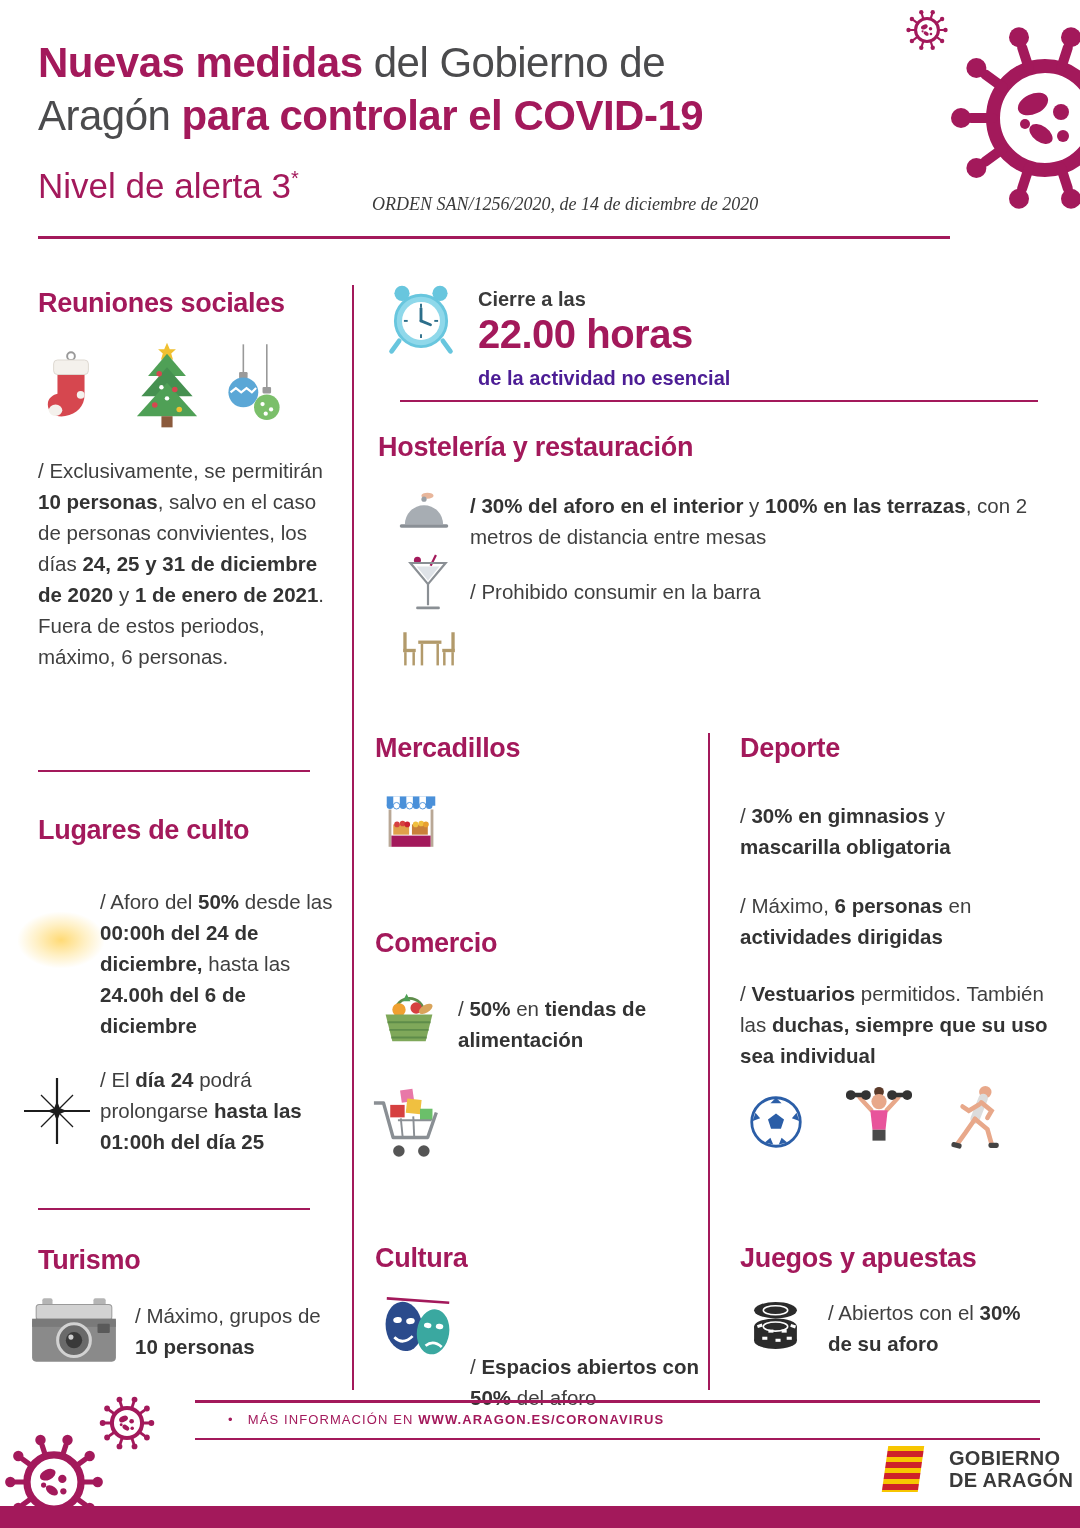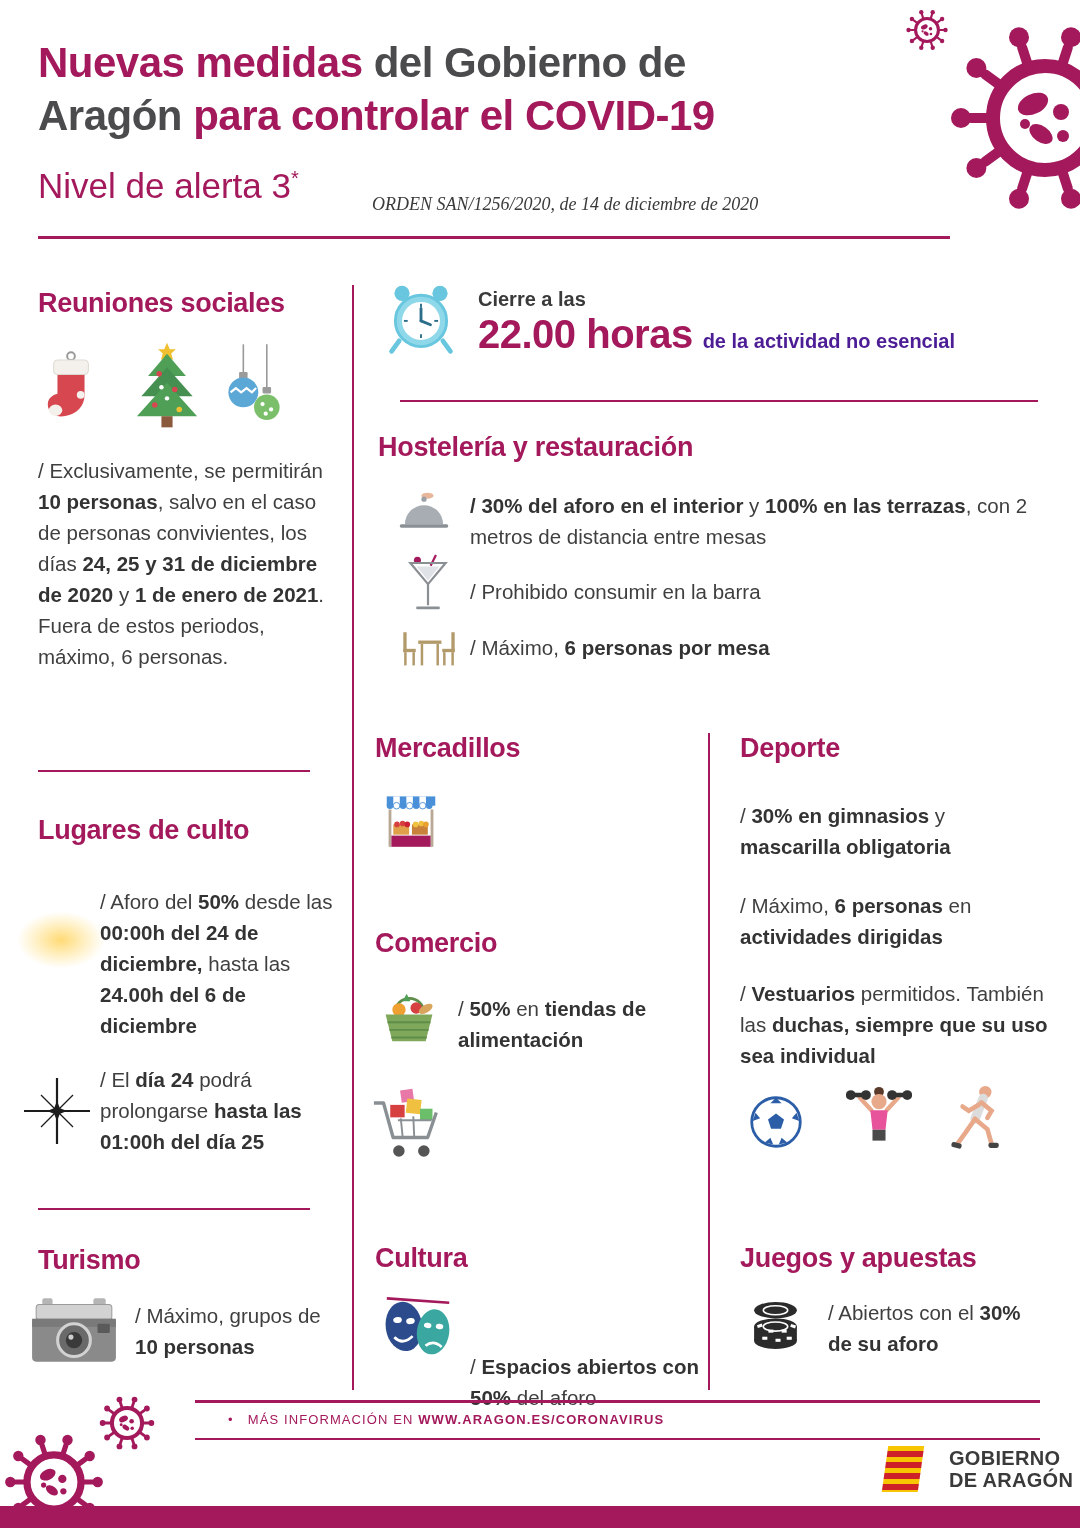--- a/index.html
+++ b/index.html
@@ -7,30 +7,30 @@
     --dark:#3F3F3F;
     --gray:#4B4B4D;
   }
   *{margin:0;padding:0;box-sizing:border-box;}
   body{background:#e9e9e9;font-family:"Liberation Sans", sans-serif;}
   .page{position:relative;width:1080px;height:1528px;background:#ffffff;overflow:hidden;
         font-family:"Liberation Sans", sans-serif;color:var(--dark);margin:0 auto;}
   .abs{position:absolute;}
   .title{font-size:42px;line-height:53px;font-weight:bold;letter-spacing:-0.5px;}
   .t-acc{color:var(--accent);font-weight:bold;}
-  .t-gray{color:var(--gray);font-weight:700;}
+  .t-gray{color:var(--gray);font-weight:400;}
   .alert{font-size:35px;color:var(--accent);font-weight:400;}
   .alert sup{font-size:20px;}
   .order{font-size:18px;font-style:italic;color:#3a3a3a;}
   .rule{background:var(--accent);}
   .sec-h{color:var(--accent);font-weight:bold;font-size:27px;letter-spacing:-0.3px;}
   .body-t{font-size:20.5px;line-height:31px;color:var(--dark);}
   .body-t b{color:#333;}
   .closing-pre{font-size:20px;font-weight:bold;color:#3a3a3a;}
-  .closing-row{display:flex;align-items:baseline;gap:10px;}
+  .closing-row{display:flex;align-items:baseline;gap:10px;flex-direction:column;}
   .closing-time{font-size:40px;font-weight:bold;color:var(--accent);letter-spacing:-0.5px;}
   .closing-suf{font-size:20px;font-weight:bold;color:#4c1d95;}
   .footer-info{font-size:13px;letter-spacing:1.1px;color:var(--accent);}
   .footer-info b{font-weight:bold;}
   .gov-text{font-size:20px;line-height:22px;font-weight:bold;color:#3a3a3a;letter-spacing:0.3px;margin-left:18px;}
   .flag{width:36px;height:46px;transform:skewX(-8deg);
         background:repeating-linear-gradient(180deg,#F7C600 0 5.5px,#CE2029 5.5px 11px);}
   .bottom-bar{position:absolute;left:0;top:1506px;width:1080px;height:22px;background:var(--accent);z-index:5;}
   .candle-glow{width:86px;height:56px;
         background:radial-gradient(ellipse at center, rgba(255,216,110,0.95) 0%, rgba(255,228,150,0.55) 40%, rgba(255,240,190,0) 72%);}
@@ -221,21 +221,20 @@
         <rect x="15" y="30" width="3" height="16"></rect>
       <rect x="22" y="16" width="28" height="4"></rect>
         <rect x="25" y="20" width="3" height="26"></rect>
         <rect x="44" y="20" width="3" height="26"></rect>
       <rect x="62" y="6" width="4" height="24"></rect>
         <rect x="51" y="26" width="15" height="4"></rect>
       <rect x="52" y="30" width="3" height="16"></rect>
         <rect x="62" y="30" width="3" height="16"></rect>
     </g>
   </svg>
-  <div class="abs body-t" style="left:470px;top:632px;width:560px;"><span>/ Máximo, </span><b>6 personas por mesa</b></div>
 
   <div class="abs sec-h" style="left:375px;top:733px;">Mercadillos</div>
 
   <svg class="abs" style="left:383px;top:792px;" width="56" height="62" viewBox="0 0 60 65">
     <rect x="4" y="4" width="52" height="10" fill="#4A90D9"></rect>
     <g fill="#FFFFFF">
         <rect x="11" y="4" width="7" height="10"></rect>
         <rect x="25" y="4" width="7" height="10"></rect>
         <rect x="39" y="4" width="7" height="10"></rect>
       </g>

